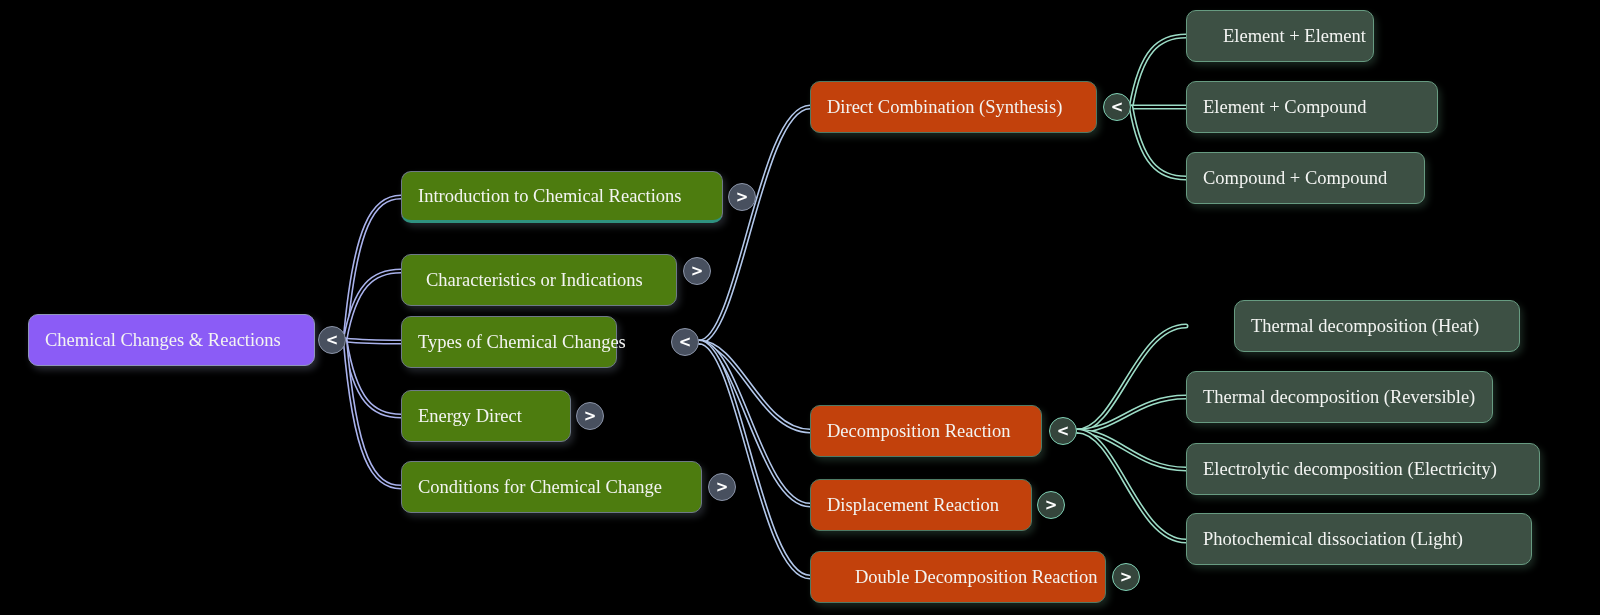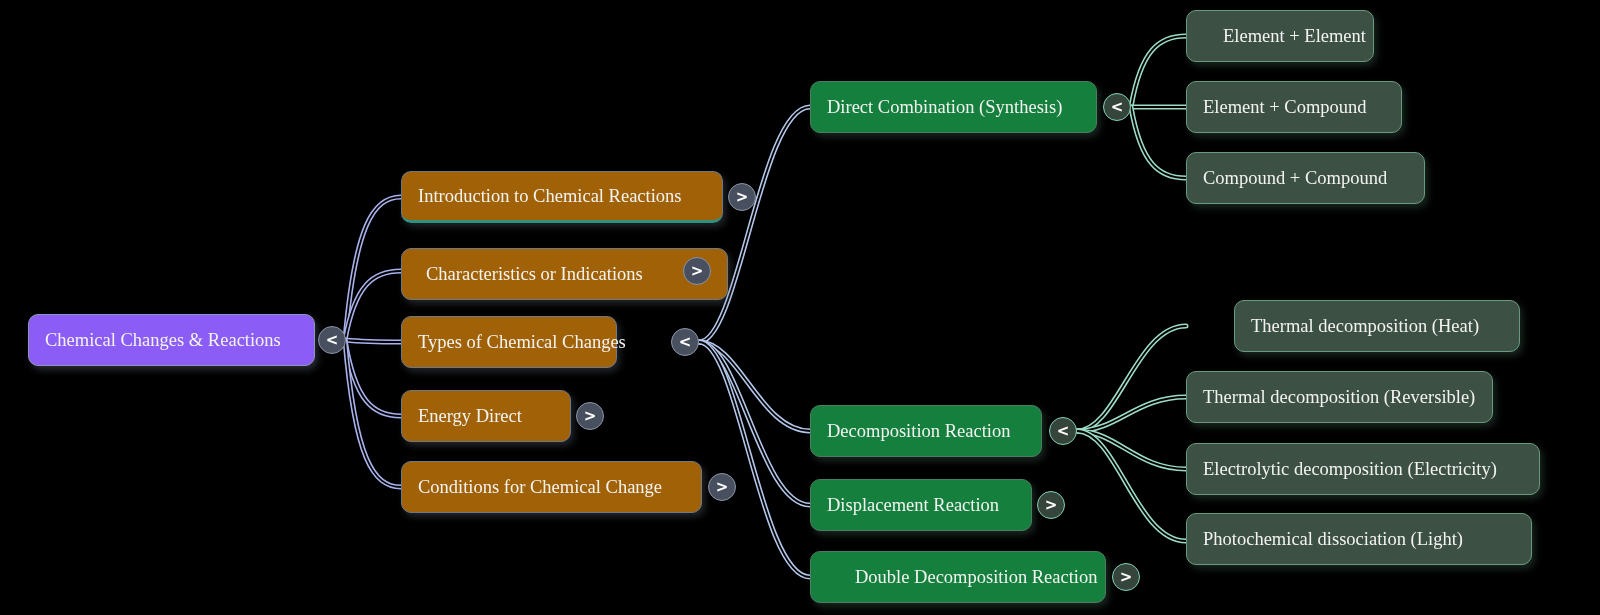--- a/index.html
+++ b/index.html
@@ -7,23 +7,23 @@
          font-family:"Liberation Serif","DejaVu Serif",serif;}
   svg.links{position:absolute;left:0;top:0;width:1600px;height:615px;pointer-events:none;}
   .link-outer{fill:none;stroke-width:5;stroke-linecap:round;}
   .link-inner{fill:none;stroke:#000;stroke-width:1.8;stroke-linecap:round;}
   .lk-root{stroke:#a9b2ec;}
   .lk-blue{stroke:#b2c7ea;}
   .lk-mint{stroke:#9cdcc6;}
   .node{position:absolute;height:52px;border-radius:10px;display:flex;align-items:center;
         padding:0 16px;box-sizing:border-box;font-size:18.5px;color:#f3f4f2;white-space:nowrap;}
   .n-root{background:#8b5cf6;border:1px solid #9096ba;box-shadow:3px 4px 7px rgba(135,142,170,.30);}
-  .n-l1{background:#a16207;border:1px solid #6e7988;box-shadow:3px 4px 7px rgba(120,130,148,.28);}
+  .n-l1{background:#4d7c0f;border:1px solid #6e7988;box-shadow:3px 4px 7px rgba(120,130,148,.28);}
   .n-l1.underlined{border-bottom:3px solid #2f9180;}
-  .n-l2{background:#15803d;border:1px solid #4f7a65;box-shadow:3px 4px 7px rgba(100,150,125,.25);}
+  .n-l2{background:#c2410c;border:1px solid #4f7a65;box-shadow:3px 4px 7px rgba(100,150,125,.25);}
   .n-l3{background:#3d5044;border:1px solid #679b81;box-shadow:3px 4px 7px rgba(100,150,125,.25);}
   .toggle{position:absolute;width:28px;height:28px;border-radius:50%;display:flex;align-items:center;
           justify-content:center;font:bold 15px "DejaVu Sans","Liberation Sans",sans-serif;color:#fff;
           box-sizing:border-box;cursor:pointer;}
   .t-gray{background:#48505f;border:1.5px solid #8b94a8;}
   .t-green{background:#35453c;border:1.5px solid #7fd0b4;}
 </style>
 </head>
 <body>
 
@@ -75,21 +75,21 @@
         <path class="link-inner" d="M1077,431 C1117,431 1136,541 1186,541"></path>
     </g>
   </svg>
 
   <div class="node n-root" style="left:28px;top:314px;width:287px;">Chemical Changes &amp; Reactions</div>
   <div class="toggle t-gray" style="left:318px;top:326px;">&lt;</div>
 
   <div class="node n-l1 underlined" style="left:401px;top:171px;width:322px;">Introduction to Chemical Reactions</div>
   <div class="toggle t-gray" style="left:728px;top:183px;">&gt;</div>
 
-  <div class="node n-l1" style="left:401px;top:248px;width:327px;padding-left:24px;">Characteristics or Indications</div>
+  <div class="node n-l1" style="left:401px;top:254px;width:276px;padding-left:24px;">Characteristics or Indications</div>
   <div class="toggle t-gray" style="left:683px;top:257px;">&gt;</div>
 
   <div class="node n-l1" style="left:401px;top:316px;width:216px;">Types of Chemical Changes</div>
   <div class="toggle t-gray" style="left:671px;top:328px;">&lt;</div>
 
   <div class="node n-l1" style="left:401px;top:390px;width:170px;">Energy Direct</div>
   <div class="toggle t-gray" style="left:576px;top:402px;">&gt;</div>
 
   <div class="node n-l1" style="left:401px;top:461px;width:301px;">Conditions for Chemical Change</div>
   <div class="toggle t-gray" style="left:708px;top:473px;">&gt;</div>
@@ -100,21 +100,21 @@
   <div class="node n-l2" style="left:810px;top:405px;width:232px;">Decomposition Reaction</div>
   <div class="toggle t-green" style="left:1049px;top:417px;">&lt;</div>
 
   <div class="node n-l2" style="left:810px;top:479px;width:222px;">Displacement Reaction</div>
   <div class="toggle t-green" style="left:1037px;top:491px;">&gt;</div>
 
   <div class="node n-l2" style="left:810px;top:551px;width:296px;padding-left:44px;">Double Decomposition Reaction</div>
   <div class="toggle t-green" style="left:1112px;top:563px;">&gt;</div>
 
   <div class="node n-l3" style="left:1186px;top:10px;width:188px;padding-left:36px;">Element + Element</div>
-  <div class="node n-l3" style="left:1186px;top:81px;width:216px;">Element + Compound</div>
-  <div class="node n-l3" style="left:1186px;top:152px;width:239px;">Compound + Compound</div>
+  <div class="node n-l3" style="left:1186px;top:81px;width:252px;">Element + Compound</div>
+  <div class="node n-l3" style="left:1186px;top:152px;width:239px;border-radius:9px;">Compound + Compound</div>
 
   <div class="node n-l3" style="left:1186px;top:300px;width:286px;margin-left:48px;">Thermal decomposition (Heat)</div>
   <div class="node n-l3" style="left:1186px;top:371px;width:307px;">Thermal decomposition (Reversible)</div>
   <div class="node n-l3" style="left:1186px;top:443px;width:354px;">Electrolytic decomposition (Electricity)</div>
   <div class="node n-l3" style="left:1186px;top:513px;width:346px;">Photochemical dissociation (Light)</div>
 
 </div>
 
 </body></html>

